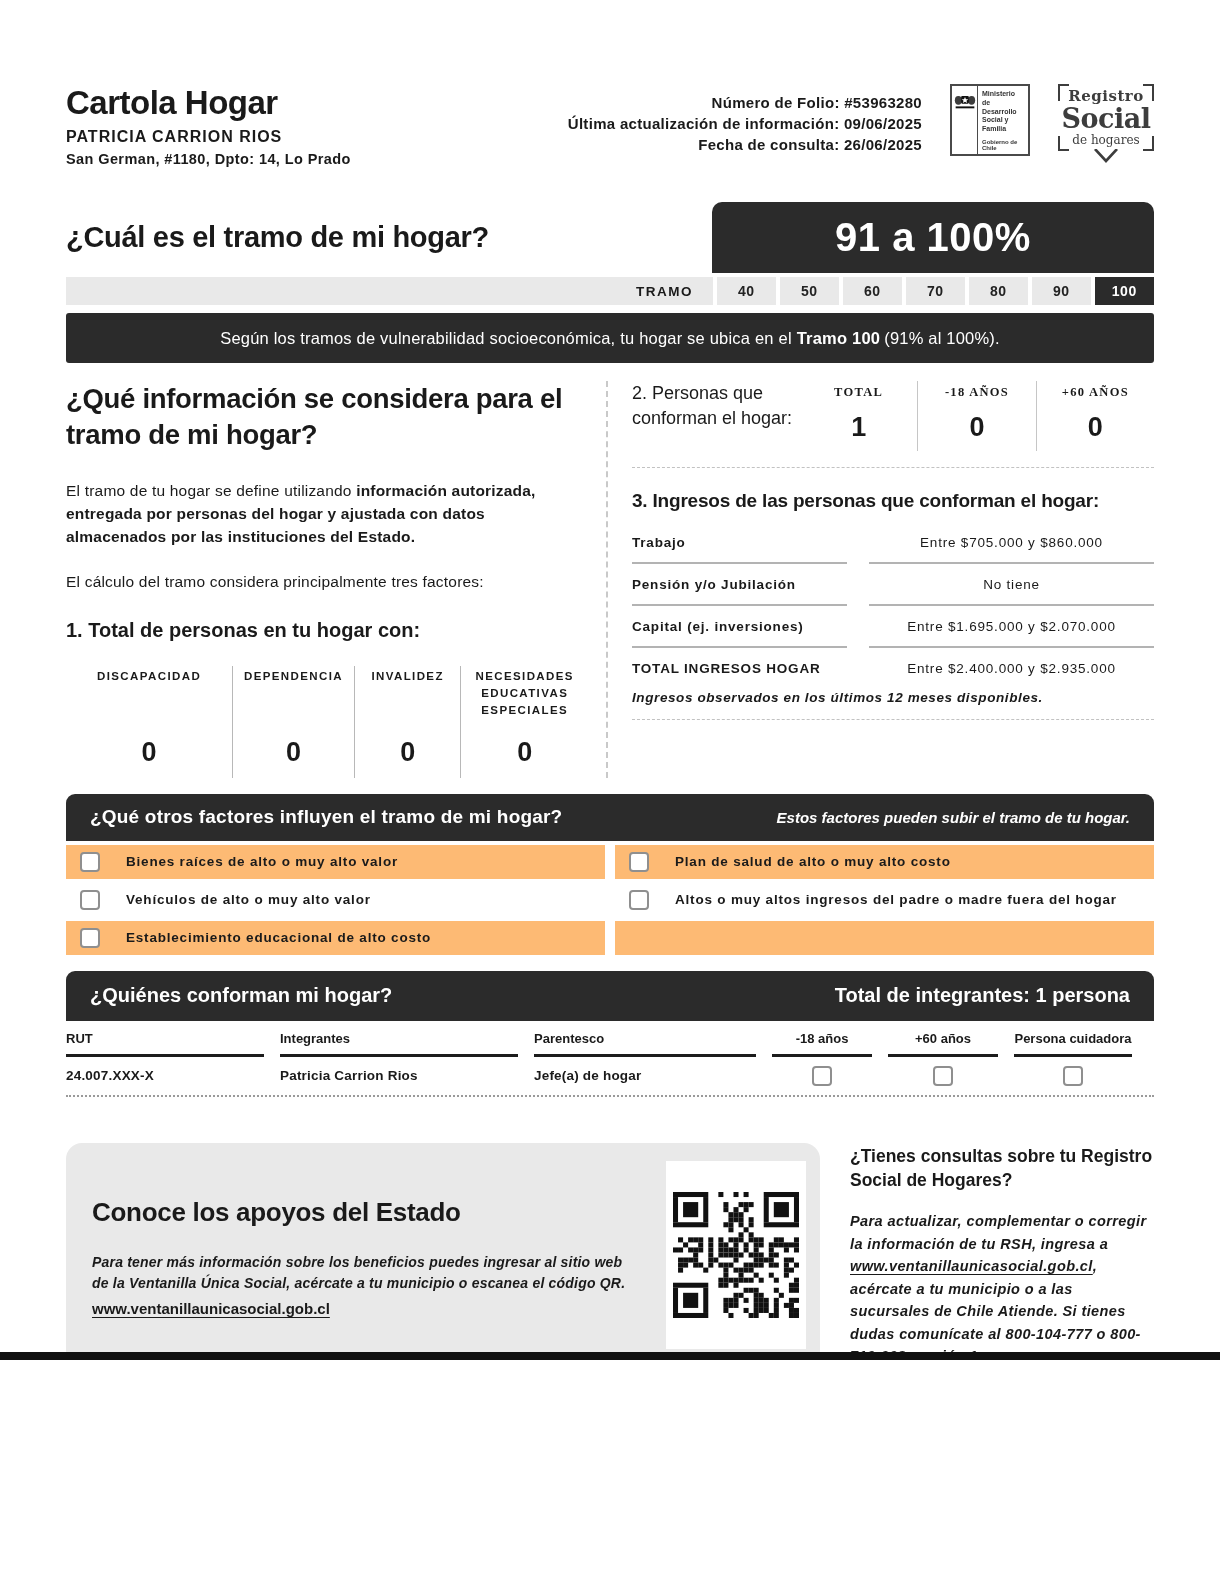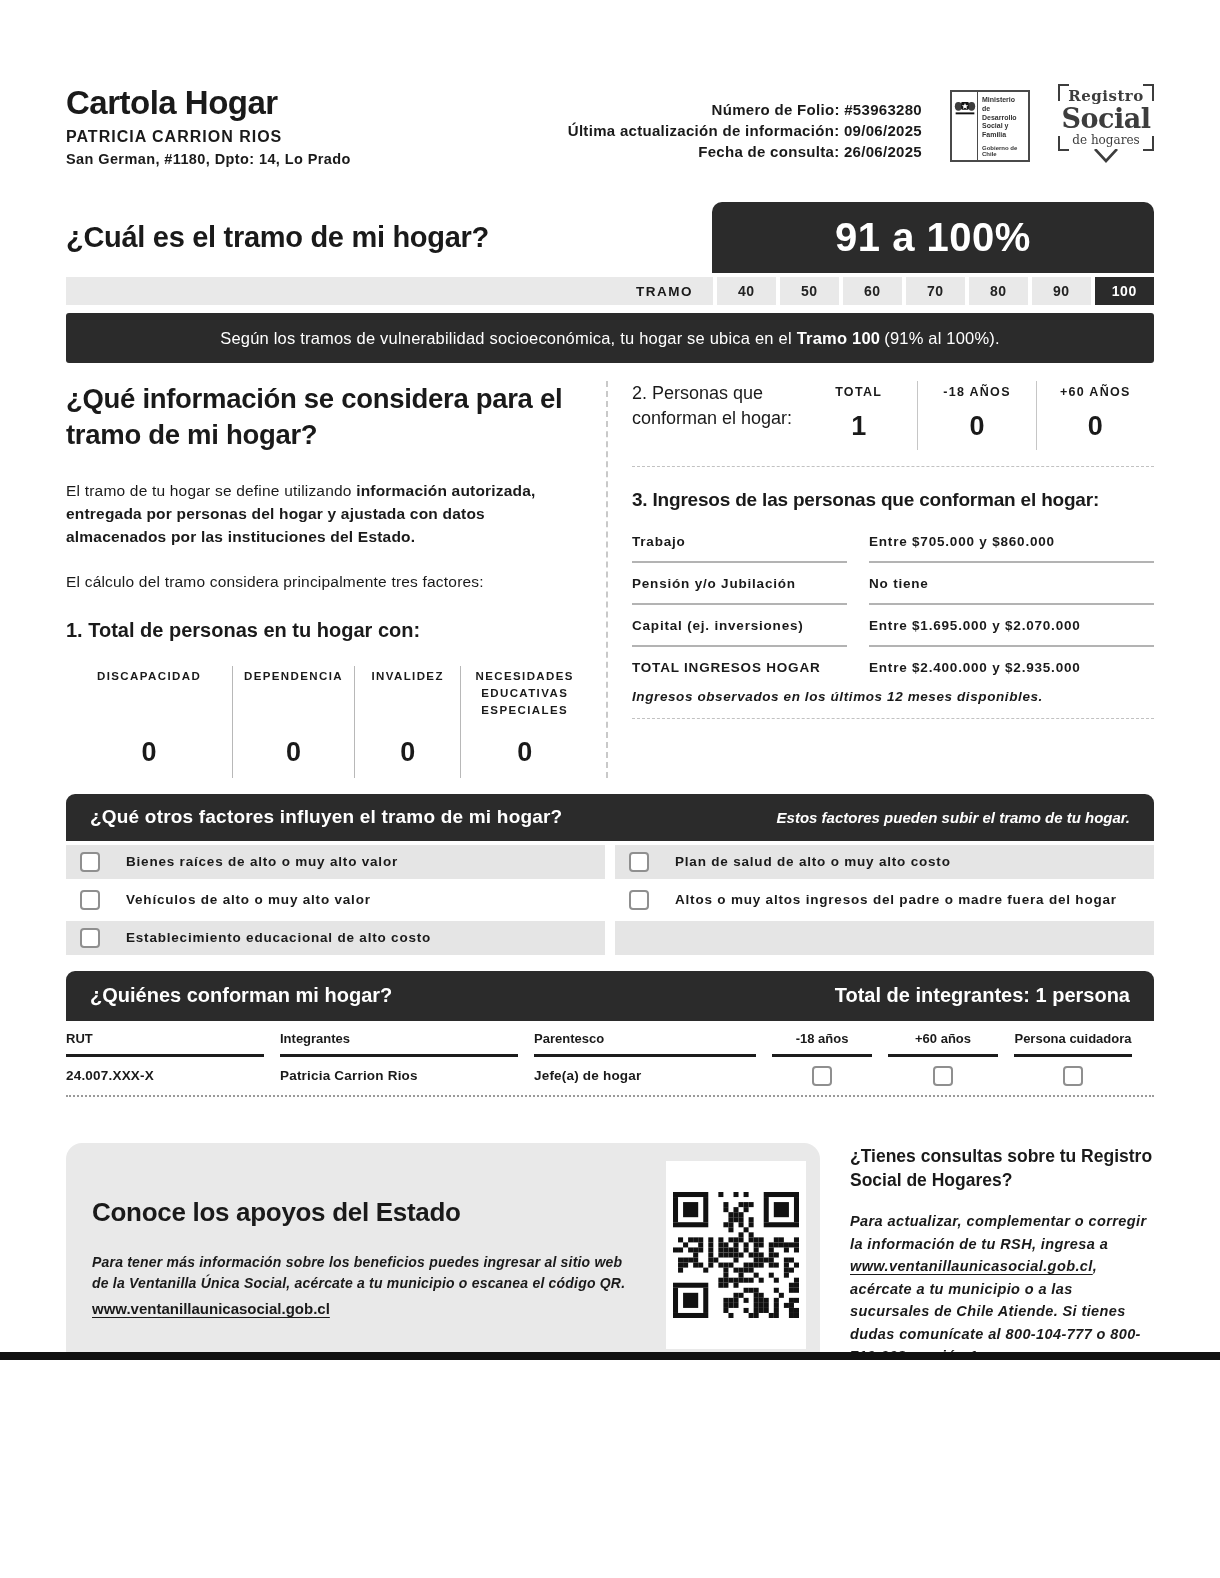--- a/index.html
+++ b/index.html
@@ -5,21 +5,21 @@
   * { margin:0; padding:0; box-sizing:border-box; }
   html,body { background:#fff; }
   body { font-family:"Liberation Sans","DejaVu Sans",sans-serif; color:#1a1a1a; }
   .page { position:relative; width:1220px; height:1360px; background:#fff; overflow:hidden; padding:0 66px; }
 
   
   .header { margin-top:84px; display:flex; justify-content:space-between; align-items:flex-start; }
   .h-title { font-size:33px; font-weight:700; letter-spacing:-0.5px; }
   .h-name  { font-size:16px; font-weight:700; letter-spacing:1px; margin-top:6px; }
   .h-addr  { font-size:14.5px; font-weight:700; letter-spacing:0.4px; margin-top:5px; }
-  .header-right { display:flex; align-items:center; gap:28px; }
+  .header-right { display:flex; align-items:flex-start; gap:28px; }
   .meta { text-align:right; font-size:15px; font-weight:700; line-height:1.4; margin-top:8px; letter-spacing:0.3px; }
   .meta .lbl { font-weight:700; }
   
   .min-logo { width:80px; height:72px; border:2px solid #4a4a4a; display:flex; background:#fff; }
   .min-emblem { width:26px; border-right:1.5px solid #4a4a4a; display:flex; align-items:flex-start; justify-content:center; padding-top:6px; }
   .min-text { flex:1; padding:4px 3px 3px 4px; display:flex; flex-direction:column; }
   .min-lines div { font-size:7px; font-weight:700; line-height:1.25; color:#333; }
   .min-gob { margin-top:auto; font-size:6px; font-weight:700; color:#333; text-align:left; }
   
   .rsh { width:96px; color:#3d3d3d; text-align:center; position:relative; font-family:"DejaVu Serif","Liberation Serif",serif; }
@@ -63,41 +63,41 @@
   .f1-cell:nth-child(1){ width:172px; } .f1-cell:nth-child(2){ width:126px; }
   .f1-cell:nth-child(3){ width:110px; } .f1-cell:nth-child(4){ width:132px; }
   .f1-label { font-size:11.5px; font-weight:700; letter-spacing:1.4px; line-height:1.5; }
   .f1-value { font-size:27px; font-weight:700; margin-top:auto; padding-top:14px; }
 
   .sec2 { display:flex; padding-bottom:16px; border-bottom:1.5px dashed #c2c2c2; }
   .sec2-title { width:168px; font-size:18px; font-weight:400; line-height:1.35; }
   .sec2-stats { flex:1; display:flex; }
   .stat { flex:1; text-align:center; padding:4px 0 8px; }
   .stat + .stat { border-left:1.5px solid #c6c6c6; }
-  .stat-label { font-size:12.5px; font-weight:700; letter-spacing:1.3px; }
+  .stat-label { font-size:12.5px; font-weight:700; letter-spacing:1.3px;font-family:Liberation Serif, serif; }
   .stat-value { font-size:27px; font-weight:700; margin-top:12px; }
 
   .sec3 { padding-top:22px; padding-bottom:14px; border-bottom:1.5px dashed #c2c2c2; }
   .sec3-title { font-size:19px; font-weight:700; letter-spacing:-0.2px; }
   .inc-table { margin-top:10px; }
   .inc-row { display:flex; column-gap:22px; }
   .inc-label { width:215px; font-size:13.5px; font-weight:700; letter-spacing:0.8px; padding:13px 0 12px; }
-  .inc-value { flex:1; font-size:13.5px; font-weight:700; letter-spacing:0.8px; padding:13px 0 12px; }
+  .inc-value { flex:1; font-size:13.5px; font-weight:400; letter-spacing:0.8px; padding:13px 0 12px;text-align:center; }
   .inc-row + .inc-row .inc-label, .inc-row + .inc-row .inc-value { border-top:2px solid #b3b3b3; }
   .inc-note { margin-top:2px; font-size:13.5px; font-weight:700; font-style:italic; letter-spacing:0.6px; }
 
   
   .factors { margin-top:16px; }
   .factors-head { height:47px; background:#2b2b2b; border-radius:9px 9px 0 0; color:#fff;
                   display:flex; align-items:center; justify-content:space-between; padding:1px 24px; }
   .factors-head .fh-title { font-size:19px; font-weight:700; letter-spacing:0.2px; }
   .factors-head .fh-note  { font-size:15px; font-weight:700; font-style:italic; }
   .factors-grid { margin-top:4px; display:grid; grid-template-columns:1fr 1fr; column-gap:10px; row-gap:4px; }
   .factor-cell { height:34px; display:flex; align-items:center; padding-left:14px; }
-  .factor-cell.gray { background:#e5e5e5; }
+  .factor-cell.gray { background:#fdba74; }
   .factor-label { margin-left:26px; font-size:13.5px; font-weight:700; letter-spacing:0.8px; }
   .cb { width:20px; height:20px; min-width:20px; background:#fff; border:2px solid #8f8f8f; border-radius:4px; display:inline-block; }
 
   
   .members { margin-top:16px; }
   .members-head { height:50px; background:#2b2b2b; border-radius:9px 9px 0 0; color:#fff;
                   display:flex; align-items:center; justify-content:space-between; padding:16px 24px; }
   .members-head .mh-title { font-size:20px; font-weight:700; }
   .members-head .mh-total { font-size:20px; font-weight:700; }
   .mtable { margin-top:6px; }

